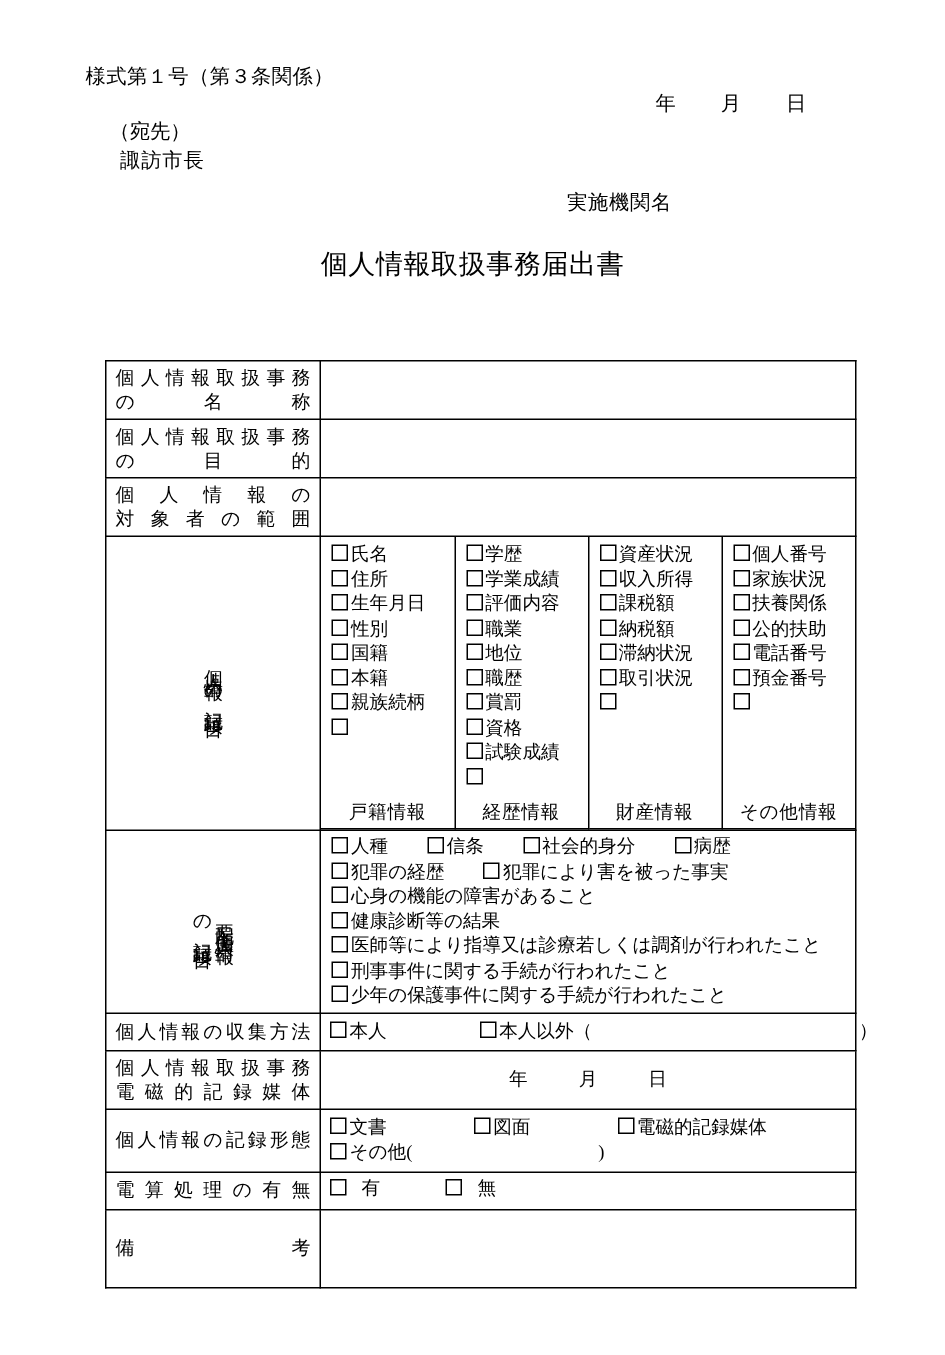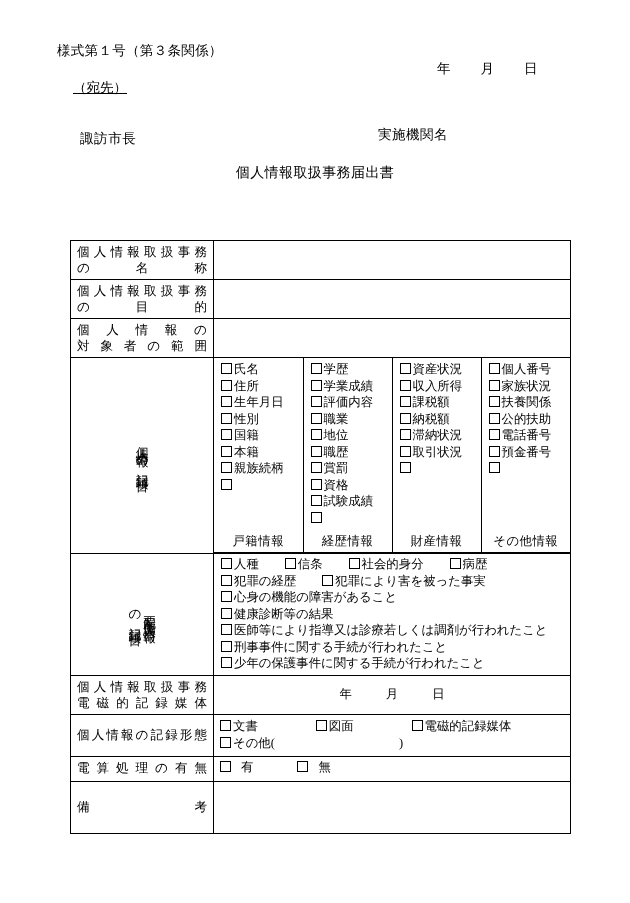--- a/index.html
+++ b/index.html
@@ -39,46 +39,44 @@
     white-space: nowrap;
   }
   .date-line .gap { display: inline-block; width: 30px; }
 
   .addressee-label {
     position: absolute;
     left: 73px;
     top: 67px;
     font-size: 13.5px;
     white-space: nowrap;
-    text-decoration: underline;
   }
   .addressee-name {
     position: absolute;
     left: 80px;
     top: 86px;
     font-size: 13.5px;
     letter-spacing: 0.6px;
     white-space: nowrap;
-    margin-top: 32px;
   }
   .agency-name {
     position: absolute;
     left: 378px;
     top: 114px;
     font-size: 13.5px;
     letter-spacing: 0.5px;
     white-space: nowrap;
   }
   .doc-title {
     position: absolute;
     left: 0;
     top: 152px;
     width: 630px;
     text-align: center;
-    font-size: 14px;
+    font-size: 18px;
     letter-spacing: 0.4px;
   }
   .intro {
     position: absolute;
     left: 57px;
     top: 192px;
     width: 510px;
     font-size: 13.2px;
     line-height: 19px;
     text-indent: 14px;
@@ -326,20 +324,28 @@
           <div class="sens-line"><span class="cb"></span><span>犯罪の経歴</span><span class="sp-m"></span><span class="cb"></span><span>犯罪により害を被った事実</span></div>
           <div class="sens-line"><span class="cb"></span><span>心身の機能の障害があること</span></div>
           <div class="sens-line"><span class="cb"></span><span>健康診断等の結果</span></div>
           <div class="sens-line"><span class="cb"></span><span>医師等により指導又は診療若しくは調剤が行われたこと</span></div>
           <div class="sens-line"><span class="cb"></span><span>刑事事件に関する手続が行われたこと</span></div>
           <div class="sens-line"><span class="cb"></span><span>少年の保護事件に関する手続が行われたこと</span></div>
         </td>
       </tr>
 
 
+      <tr class="h-collect">
+        <td class="lbl">
+          <span class="jt">個人情報の収集方法</span>
+        </td>
+        <td class="val">
+          <div class="val-line"><span class="cb"></span><span>本人</span><span class="ind-1"></span><span class="cb"></span><span>本人以外（</span><span class="ind-4"></span><span>）</span></div>
+        </td>
+      </tr>
 
       <tr class="h-start">
         <td class="lbl">
           <span class="jt">個人情報取扱事務</span>
           <span class="jt">電磁的記録媒体</span>
         </td>
         <td class="val" style="text-align:center; vertical-align:middle !important;">
           <span class="val-line"><span>年</span><span class="d-gap"></span><span>月</span><span class="d-gap"></span><span>日</span></span>
         </td>
       </tr>

